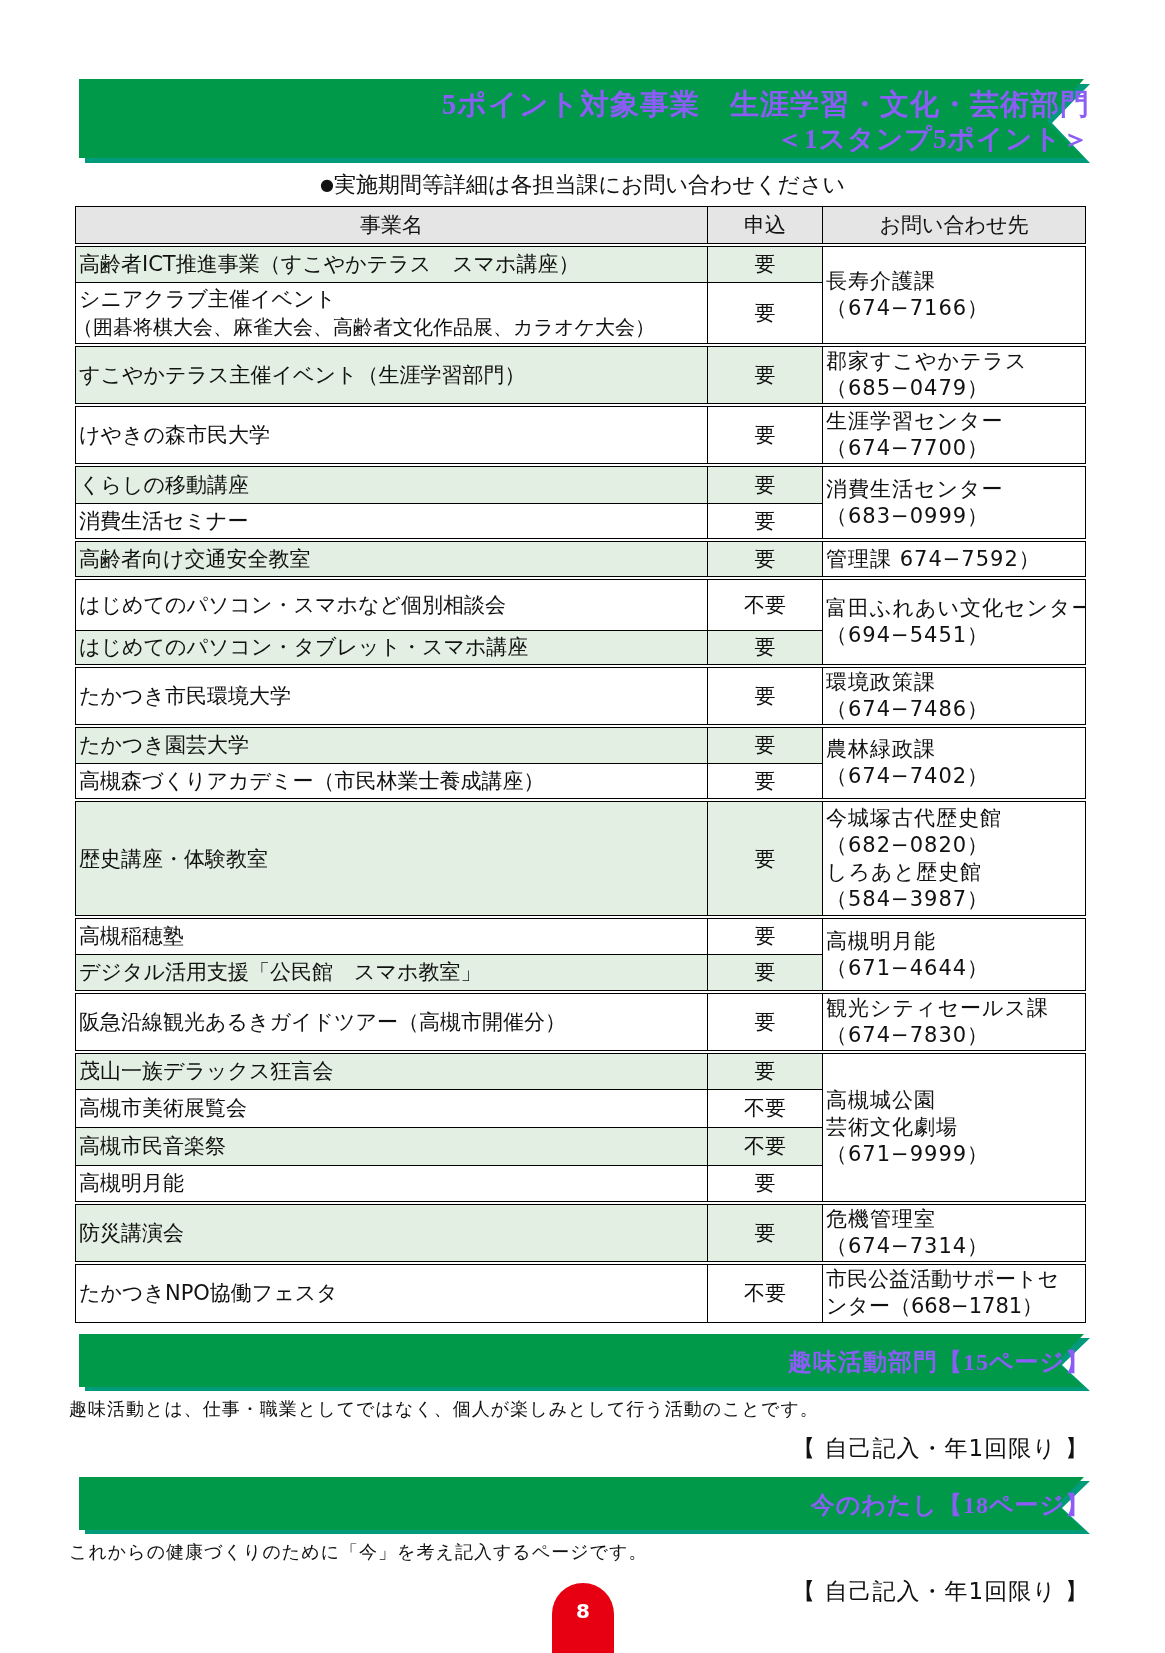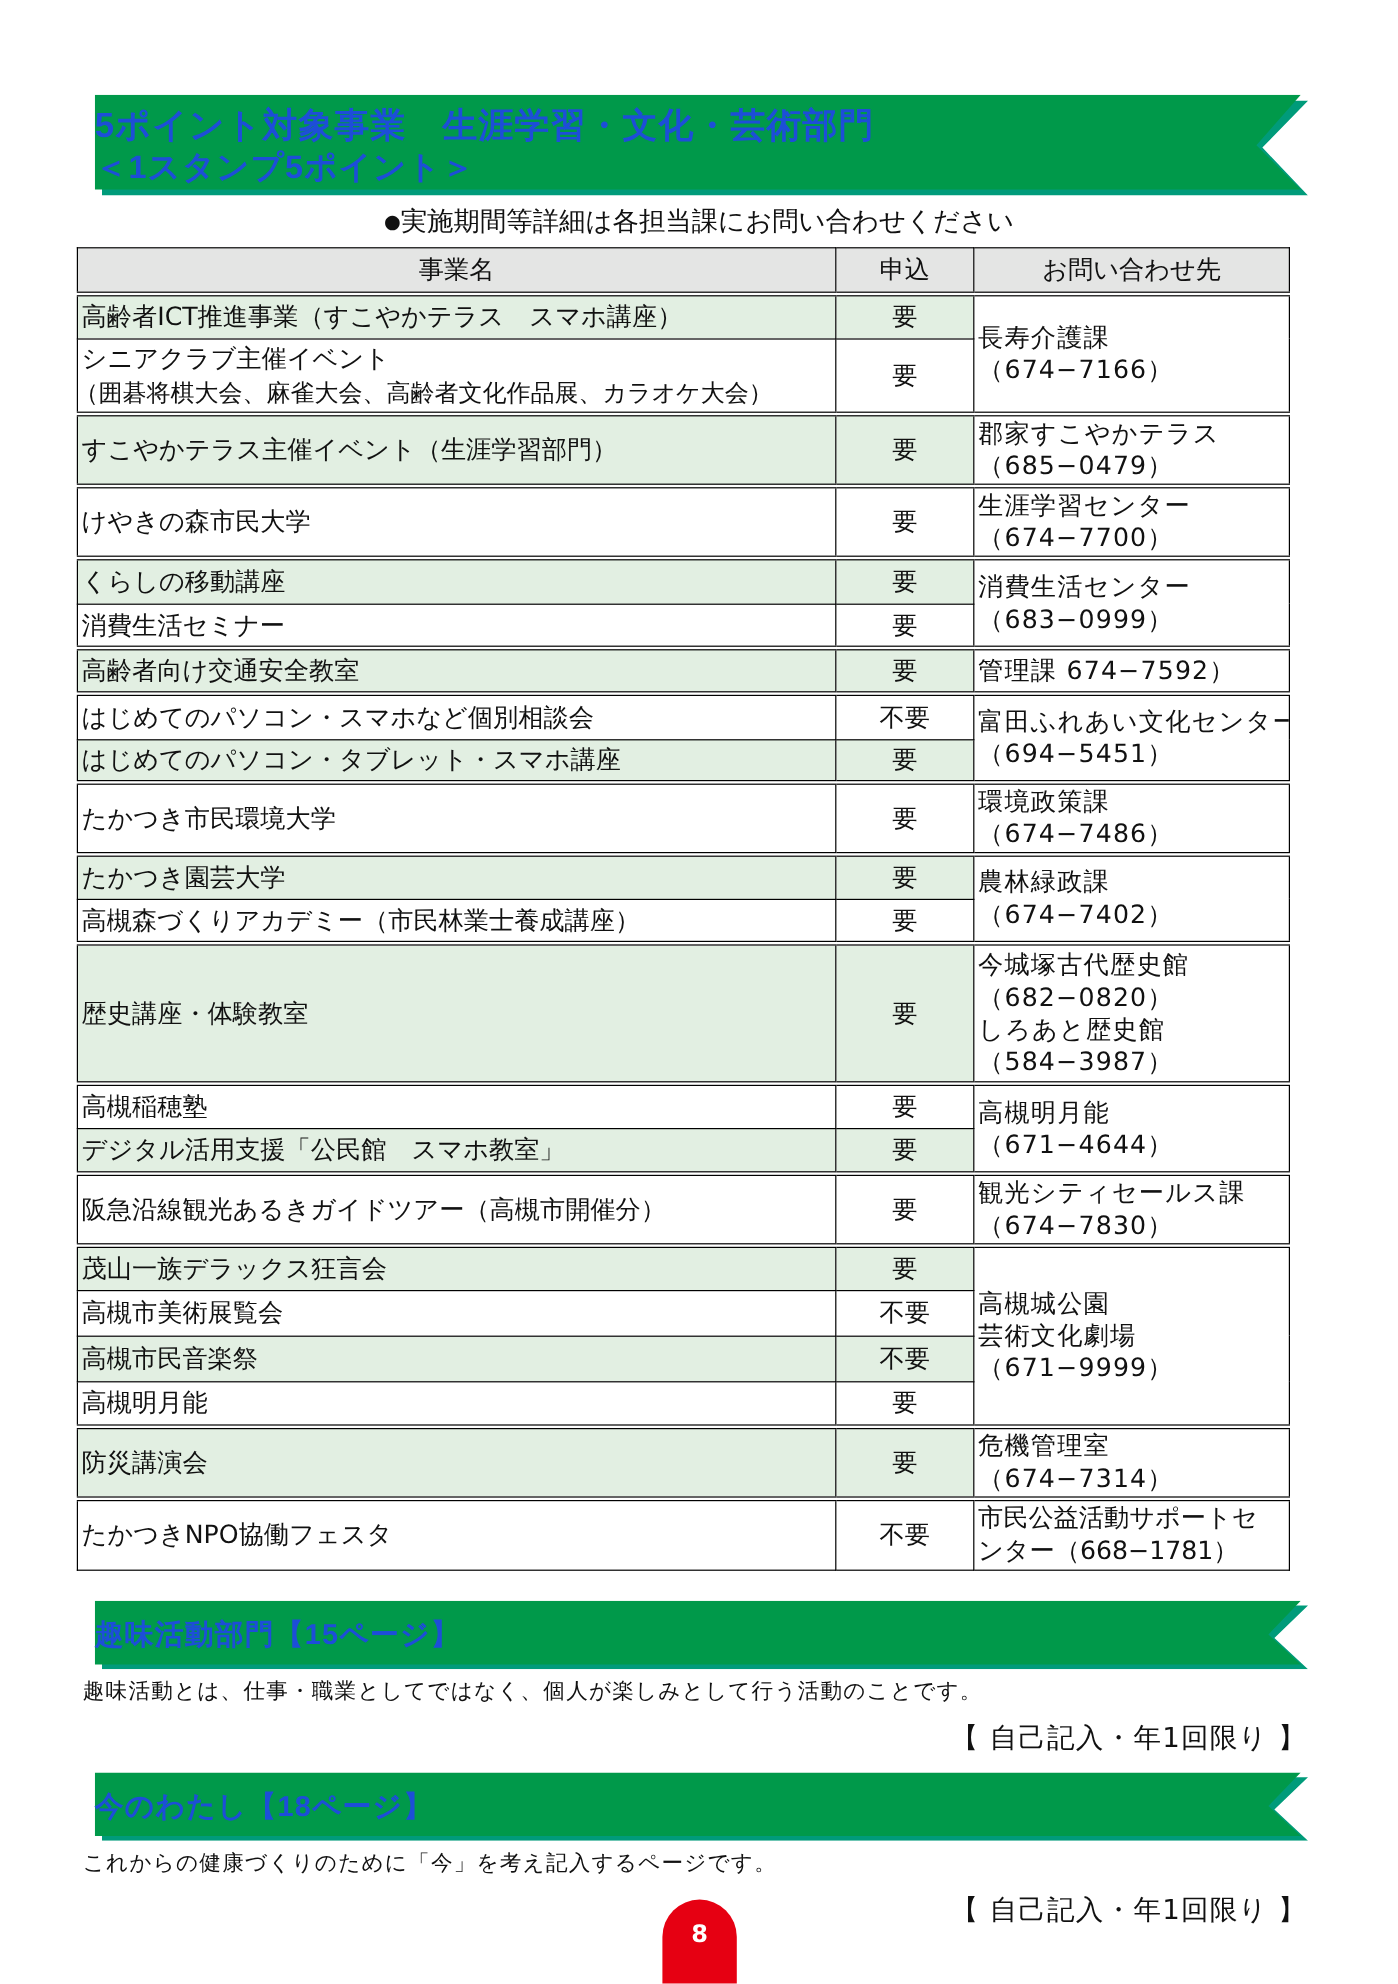--- a/index.html
+++ b/index.html
@@ -1,30 +1,30 @@
 <!DOCTYPE html>
 <html><head>
 <meta charset="utf-8">
 <style>
   html, body { margin:0; padding:0; background:#ffffff; }
   body { width:1165px; height:1653px; position:relative; overflow:hidden;
          font-family:"DejaVu Sans", "Liberation Sans", sans-serif; color:#111; }
   .ribbon { position:absolute; left:79px; width:1011px; }
   .ribbon svg { position:absolute; left:0; top:0; }
-  .ribbon .rtext { position:absolute; left:0; width:1011px; text-align:left; color:#1d4ed8;
-         font-weight:bold; font-family:Liberation Sans, sans-serif; letter-spacing:1px; }
+  .ribbon .rtext { position:absolute; left:0; width:1011px; text-align:right; color:#8b5cf6;
+         font-weight:bold; font-family:Liberation Serif, serif; letter-spacing:1px; }
   #banner1 { top:79px; height:84px; }
   #banner1 .l1 { top:6px; font-size:29px; }
   #banner1 .l2 { top:42px; font-size:27px; }
   #banner2 { top:1334px; height:57px;padding-left:28px; }
   #banner2 .rtext, #banner3 .rtext { top:12px; font-size:24px; }
   #banner3 { top:1477px; height:57px; }
   .note { position:absolute; top:170px; left:0; width:1165px; text-align:center; font-size:22px; }
   .note .bullet { font-size:16px; vertical-align:2px; }
-  table.main { position:absolute; left:64px; top:206px; width:1010px; border-collapse:collapse;
+  table.main { position:absolute; left:75px; top:206px; width:1010px; border-collapse:collapse;
          table-layout:fixed; font-size:21px;padding-left:39px; }
   table.main td, table.main th { border:1.5px solid #000; padding:0 3px; overflow:hidden; white-space:nowrap; }
   table.main th { background:#e4e5e4; font-weight:normal; height:36px; text-align:center;
          border-bottom:4px double #000; }
   table.main td.name { text-align:left; }
   table.main td.req { text-align:center; }
   table.main td.contact { line-height:27px; background:#fff; letter-spacing:1px; }
   tr.g td.name, tr.g td.req { background:#e2efe2; }
   tr.w td.name, tr.w td.req { background:#ffffff; }
   tr.grp td { border-top:4px double #000; }
@@ -112,21 +112,21 @@
       <td class="name">消費生活セミナー</td>
       <td class="req">要</td>
     </tr>
     <tr class="g grp" style="height:38px">
       <td class="name">高齢者向け交通安全教室</td>
       <td class="req">要</td>
       <td class="contact">
         <div>管理課 674−7592）</div>
       </td>
     </tr>
-    <tr class="w grp" style="height:38px">
+    <tr class="w grp" style="height:52px">
       <td class="name">はじめてのパソコン・スマホなど個別相談会</td>
       <td class="req">不要</td>
       <td class="contact" rowspan="2">
         <div>富田ふれあい文化センター</div>
         <div>（694−5451）</div>
       </td>
     </tr>
     <tr class="g" style="height:36px">
       <td class="name">はじめてのパソコン・タブレット・スマホ講座</td>
       <td class="req">要</td>

